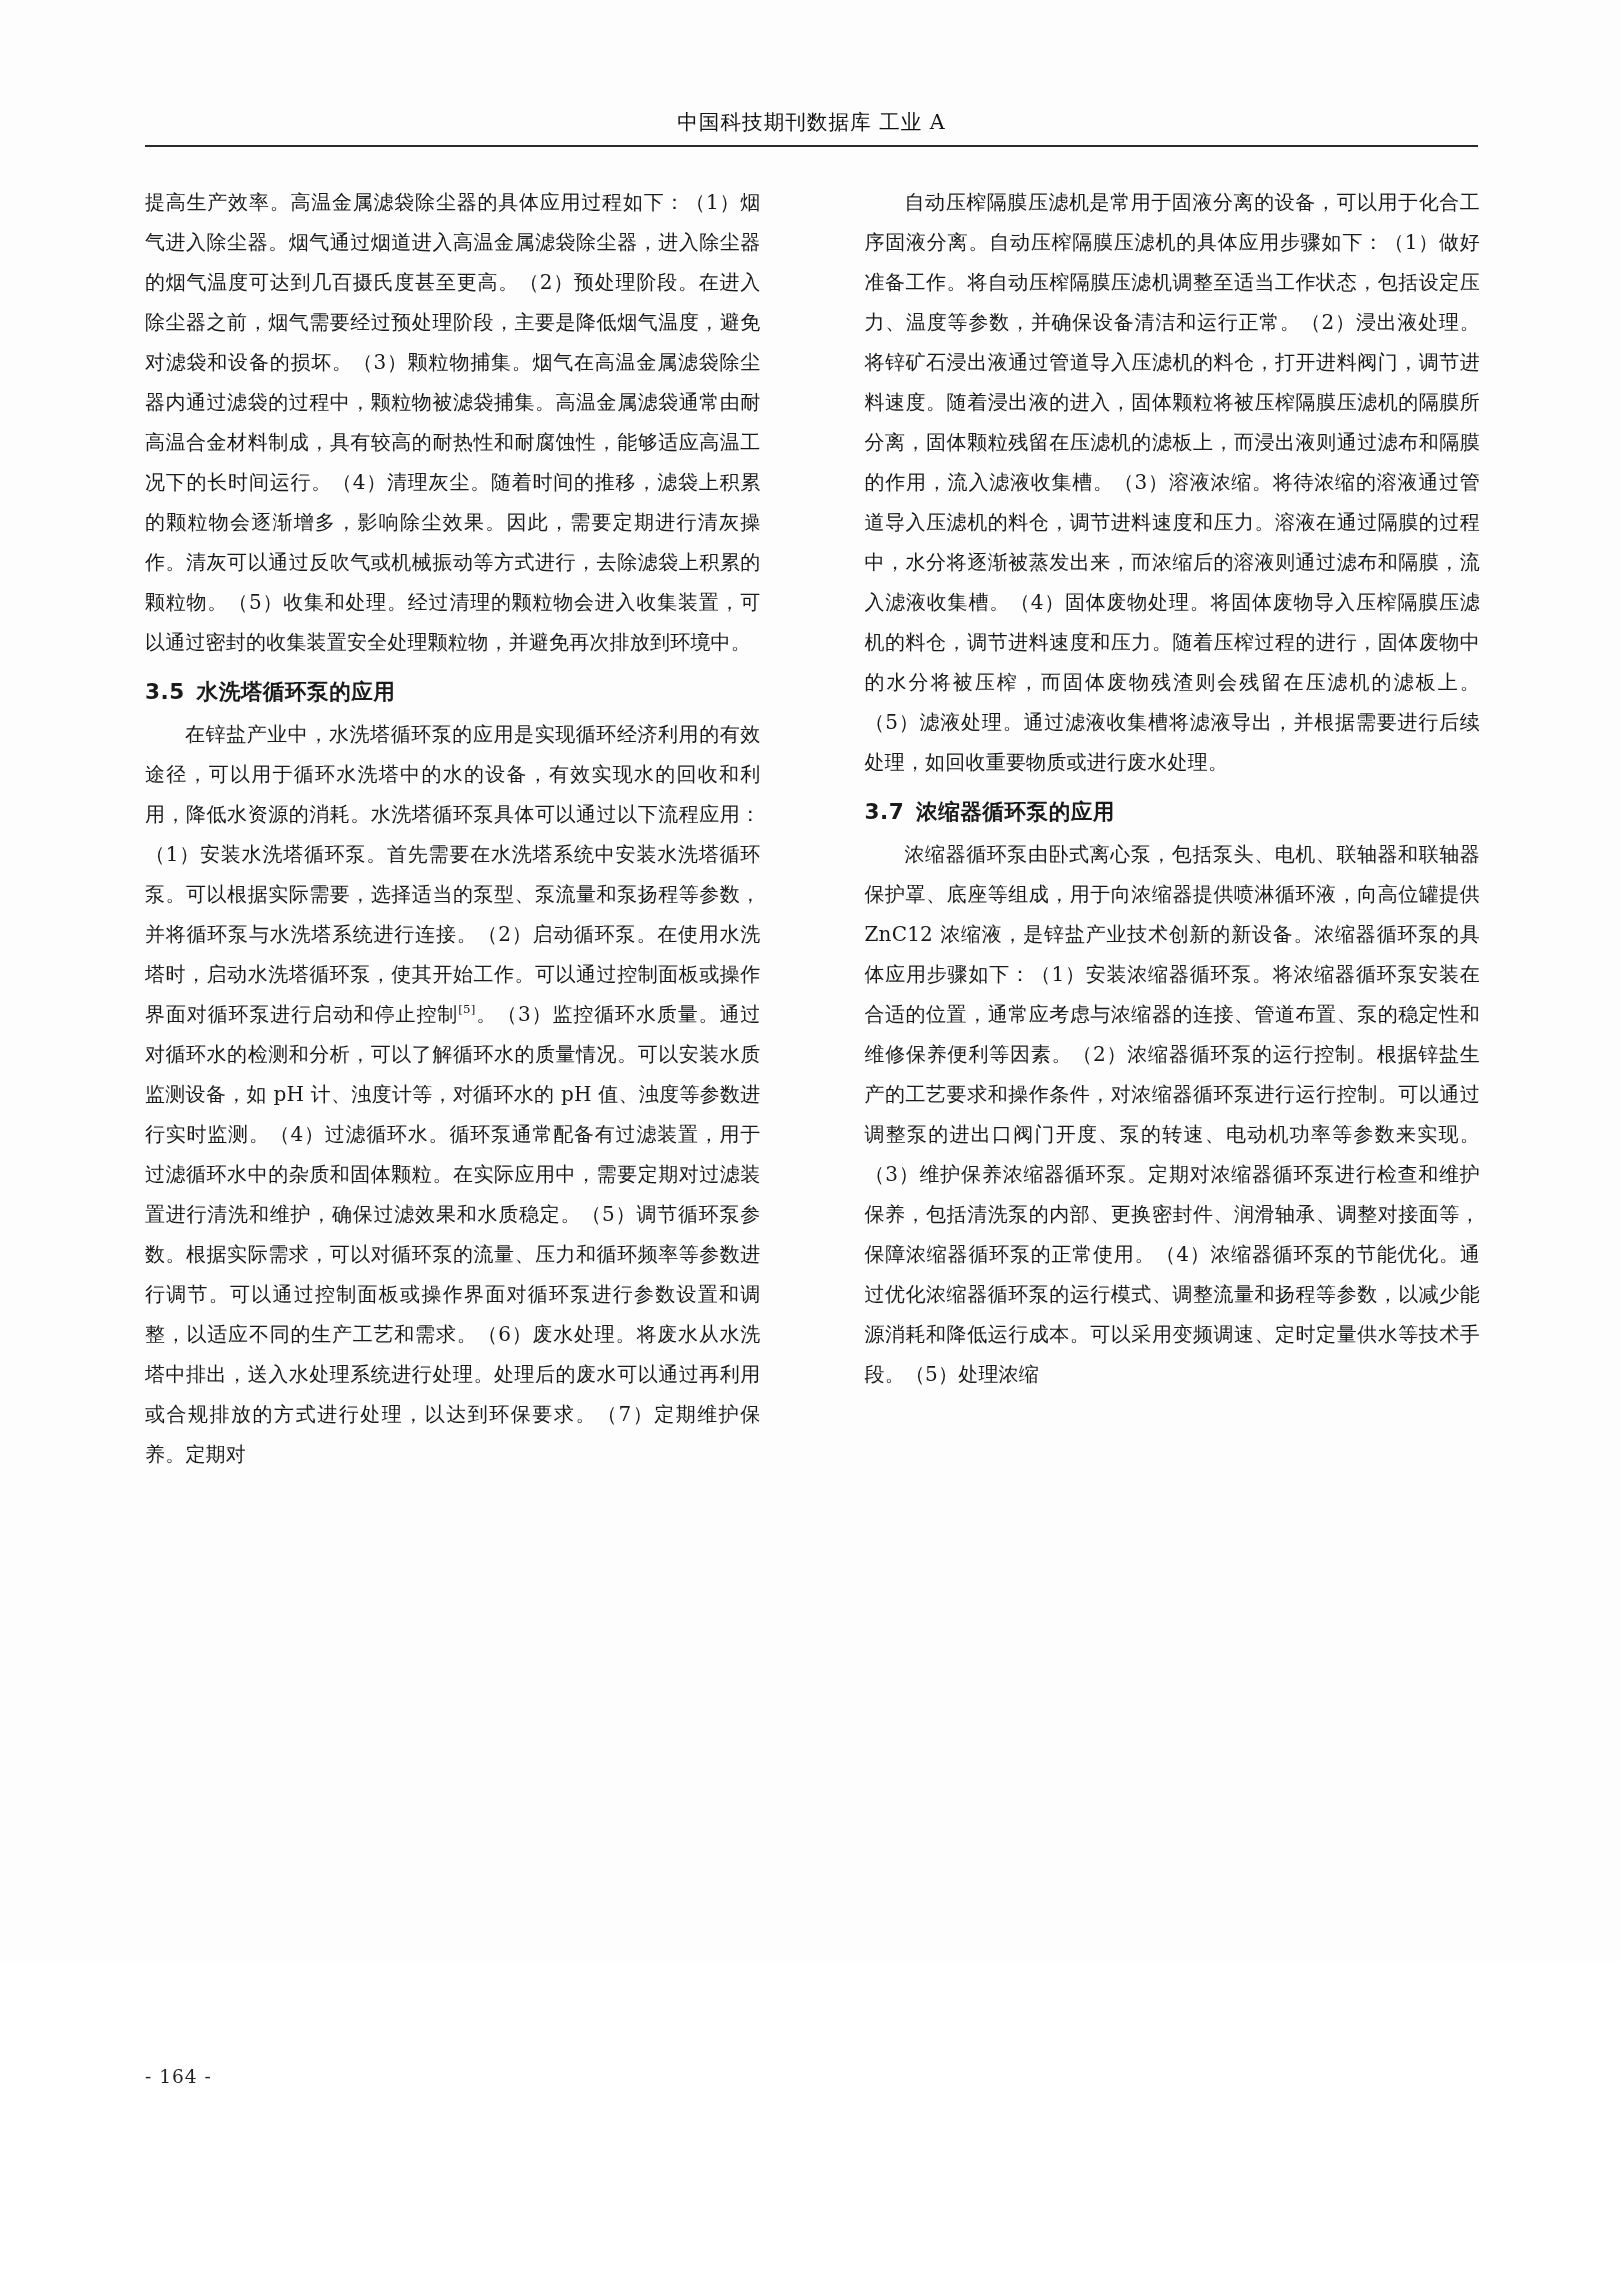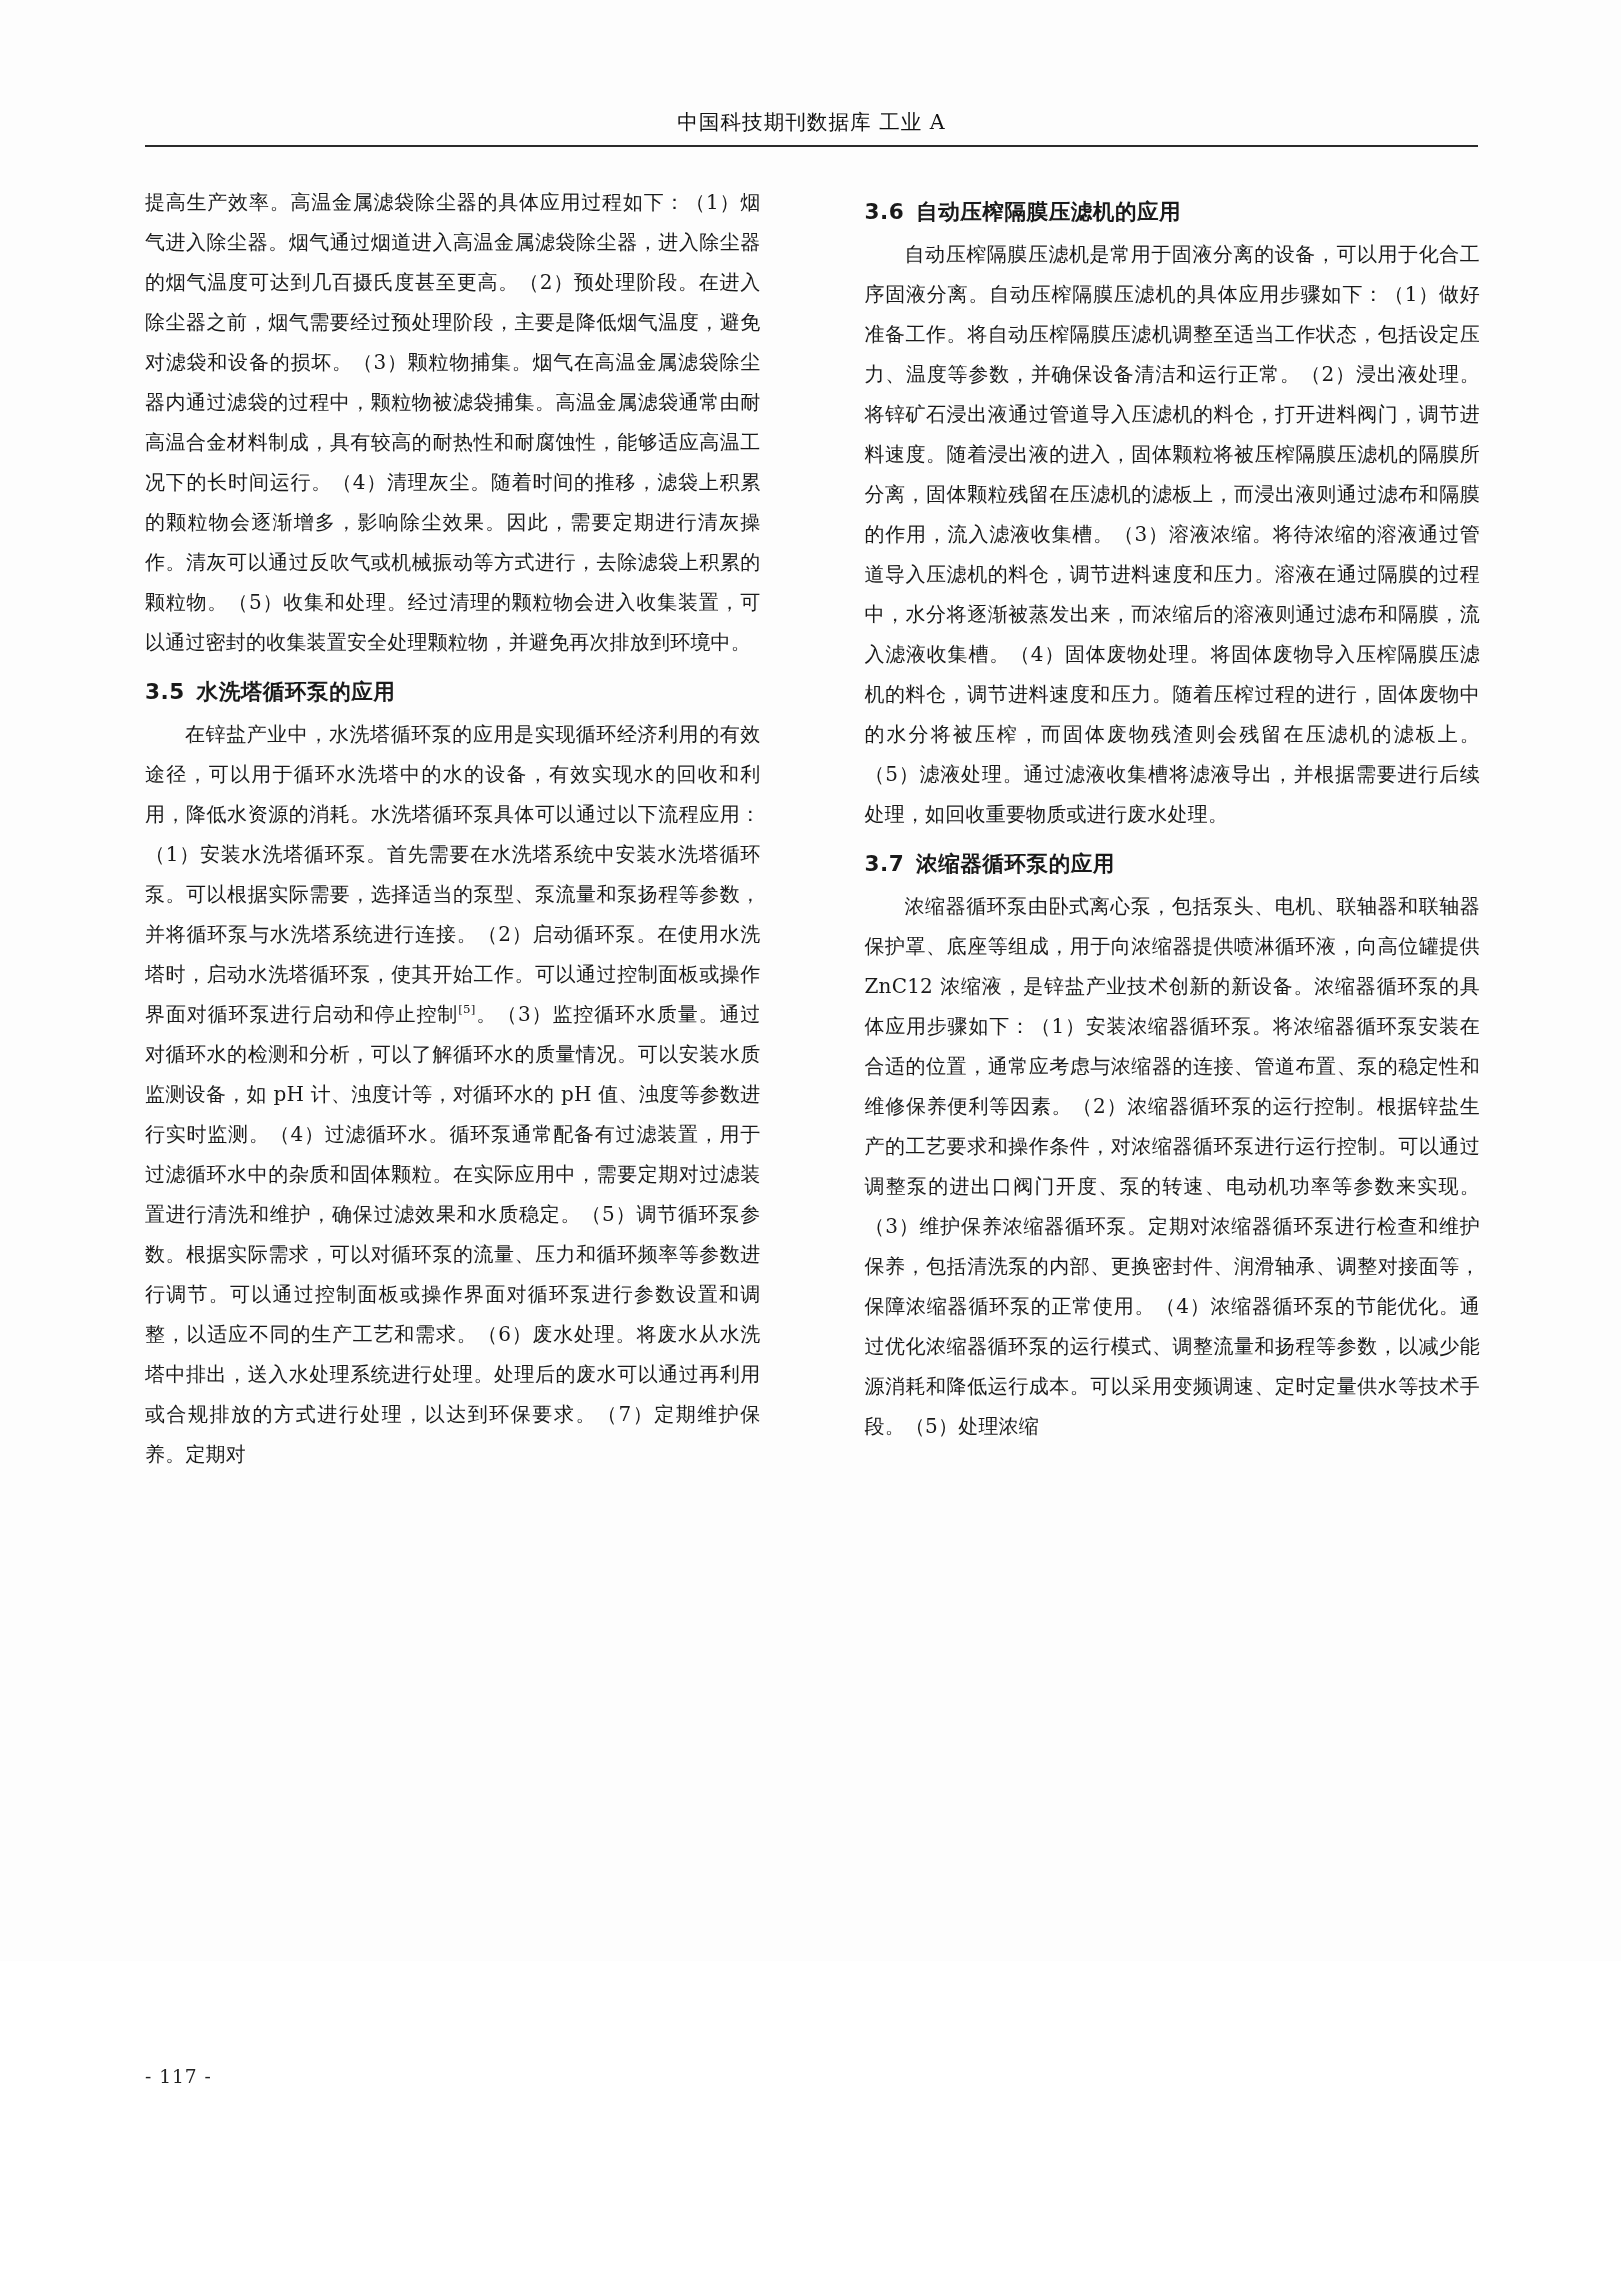--- a/index.html
+++ b/index.html
@@ -104,31 +104,28 @@
 
       <h2 class="section">
         <span class="num">3.5</span><span>水洗塔循环泵的应用</span>
       </h2>
 
       <p class="indent"><span>在锌盐产业中，水洗塔循环泵的应用是实现循环经济利用的有效途径，可以用于循环水洗塔中的水的设备，有效实现水的回收和利用，降低水资源的消耗。水洗塔循环泵具体可以通过以下流程应用：（1）安装水洗塔循环泵。首先需要在水洗塔系统中安装水洗塔循环泵。可以根据实际需要，选择适当的泵型、泵流量和泵扬程等参数，并将循环泵与水洗塔系统进行连接。（2）启动循环泵。在使用水洗塔时，启动水洗塔循环泵，使其开始工作。可以通过控制面板或操作界面对循环泵进行启动和停止控制</span><sup>[5]</sup><span>。（3）监控循环水质量。通过对循环水的检测和分析，可以了解循环水的质量情况。可以安装水质监测设备，如 pH 计、浊度计等，对循环水的 pH 值、浊度等参数进行实时监测。（4）过滤循环水。循环泵通常配备有过滤装置，用于过滤循环水中的杂质和固体颗粒。在实际应用中，需要定期对过滤装置进行清洗和维护，确保过滤效果和水质稳定。（5）调节循环泵参数。根据实际需求，可以对循环泵的流量、压力和循环频率等参数进行调节。可以通过控制面板或操作界面对循环泵进行参数设置和调整，以适应不同的生产工艺和需求。（6）废水处理。将废水从水洗塔中排出，送入水处理系统进行处理。处理后的废水可以通过再利用或合规排放的方式进行处理，以达到环保要求。（7）定期维护保养。定期对</span></p>
     </div>
 
     <div class="col">
 
-      <h2 class="section">
-        <span class="num">3.6</span><span>自动压榨隔膜压滤机的应用</span>
-      </h2>
 
       <p class="indent">自动压榨隔膜压滤机是常用于固液分离的设备，可以用于化合工序固液分离。自动压榨隔膜压滤机的具体应用步骤如下：（1）做好准备工作。将自动压榨隔膜压滤机调整至适当工作状态，包括设定压力、温度等参数，并确保设备清洁和运行正常。（2）浸出液处理。将锌矿石浸出液通过管道导入压滤机的料仓，打开进料阀门，调节进料速度。随着浸出液的进入，固体颗粒将被压榨隔膜压滤机的隔膜所分离，固体颗粒残留在压滤机的滤板上，而浸出液则通过滤布和隔膜的作用，流入滤液收集槽。（3）溶液浓缩。将待浓缩的溶液通过管道导入压滤机的料仓，调节进料速度和压力。溶液在通过隔膜的过程中，水分将逐渐被蒸发出来，而浓缩后的溶液则通过滤布和隔膜，流入滤液收集槽。（4）固体废物处理。将固体废物导入压榨隔膜压滤机的料仓，调节进料速度和压力。随着压榨过程的进行，固体废物中的水分将被压榨，而固体废物残渣则会残留在压滤机的滤板上。（5）滤液处理。通过滤液收集槽将滤液导出，并根据需要进行后续处理，如回收重要物质或进行废水处理。</p>
 
       <h2 class="section">
         <span class="num">3.7</span><span>浓缩器循环泵的应用</span>
       </h2>
 
       <p class="indent">浓缩器循环泵由卧式离心泵，包括泵头、电机、联轴器和联轴器保护罩、底座等组成，用于向浓缩器提供喷淋循环液，向高位罐提供 ZnC12 浓缩液，是锌盐产业技术创新的新设备。浓缩器循环泵的具体应用步骤如下：（1）安装浓缩器循环泵。将浓缩器循环泵安装在合适的位置，通常应考虑与浓缩器的连接、管道布置、泵的稳定性和维修保养便利等因素。（2）浓缩器循环泵的运行控制。根据锌盐生产的工艺要求和操作条件，对浓缩器循环泵进行运行控制。可以通过调整泵的进出口阀门开度、泵的转速、电动机功率等参数来实现。（3）维护保养浓缩器循环泵。定期对浓缩器循环泵进行检查和维护保养，包括清洗泵的内部、更换密封件、润滑轴承、调整对接面等，保障浓缩器循环泵的正常使用。（4）浓缩器循环泵的节能优化。通过优化浓缩器循环泵的运行模式、调整流量和扬程等参数，以减少能源消耗和降低运行成本。可以采用变频调速、定时定量供水等技术手段。（5）处理浓缩</p>
     </div>
 
   </div>
 
-  <div class="footer">- 117 -</div>
+  <div class="footer">- 164 -</div>
 
 </div>
 
 
 </body></html>

